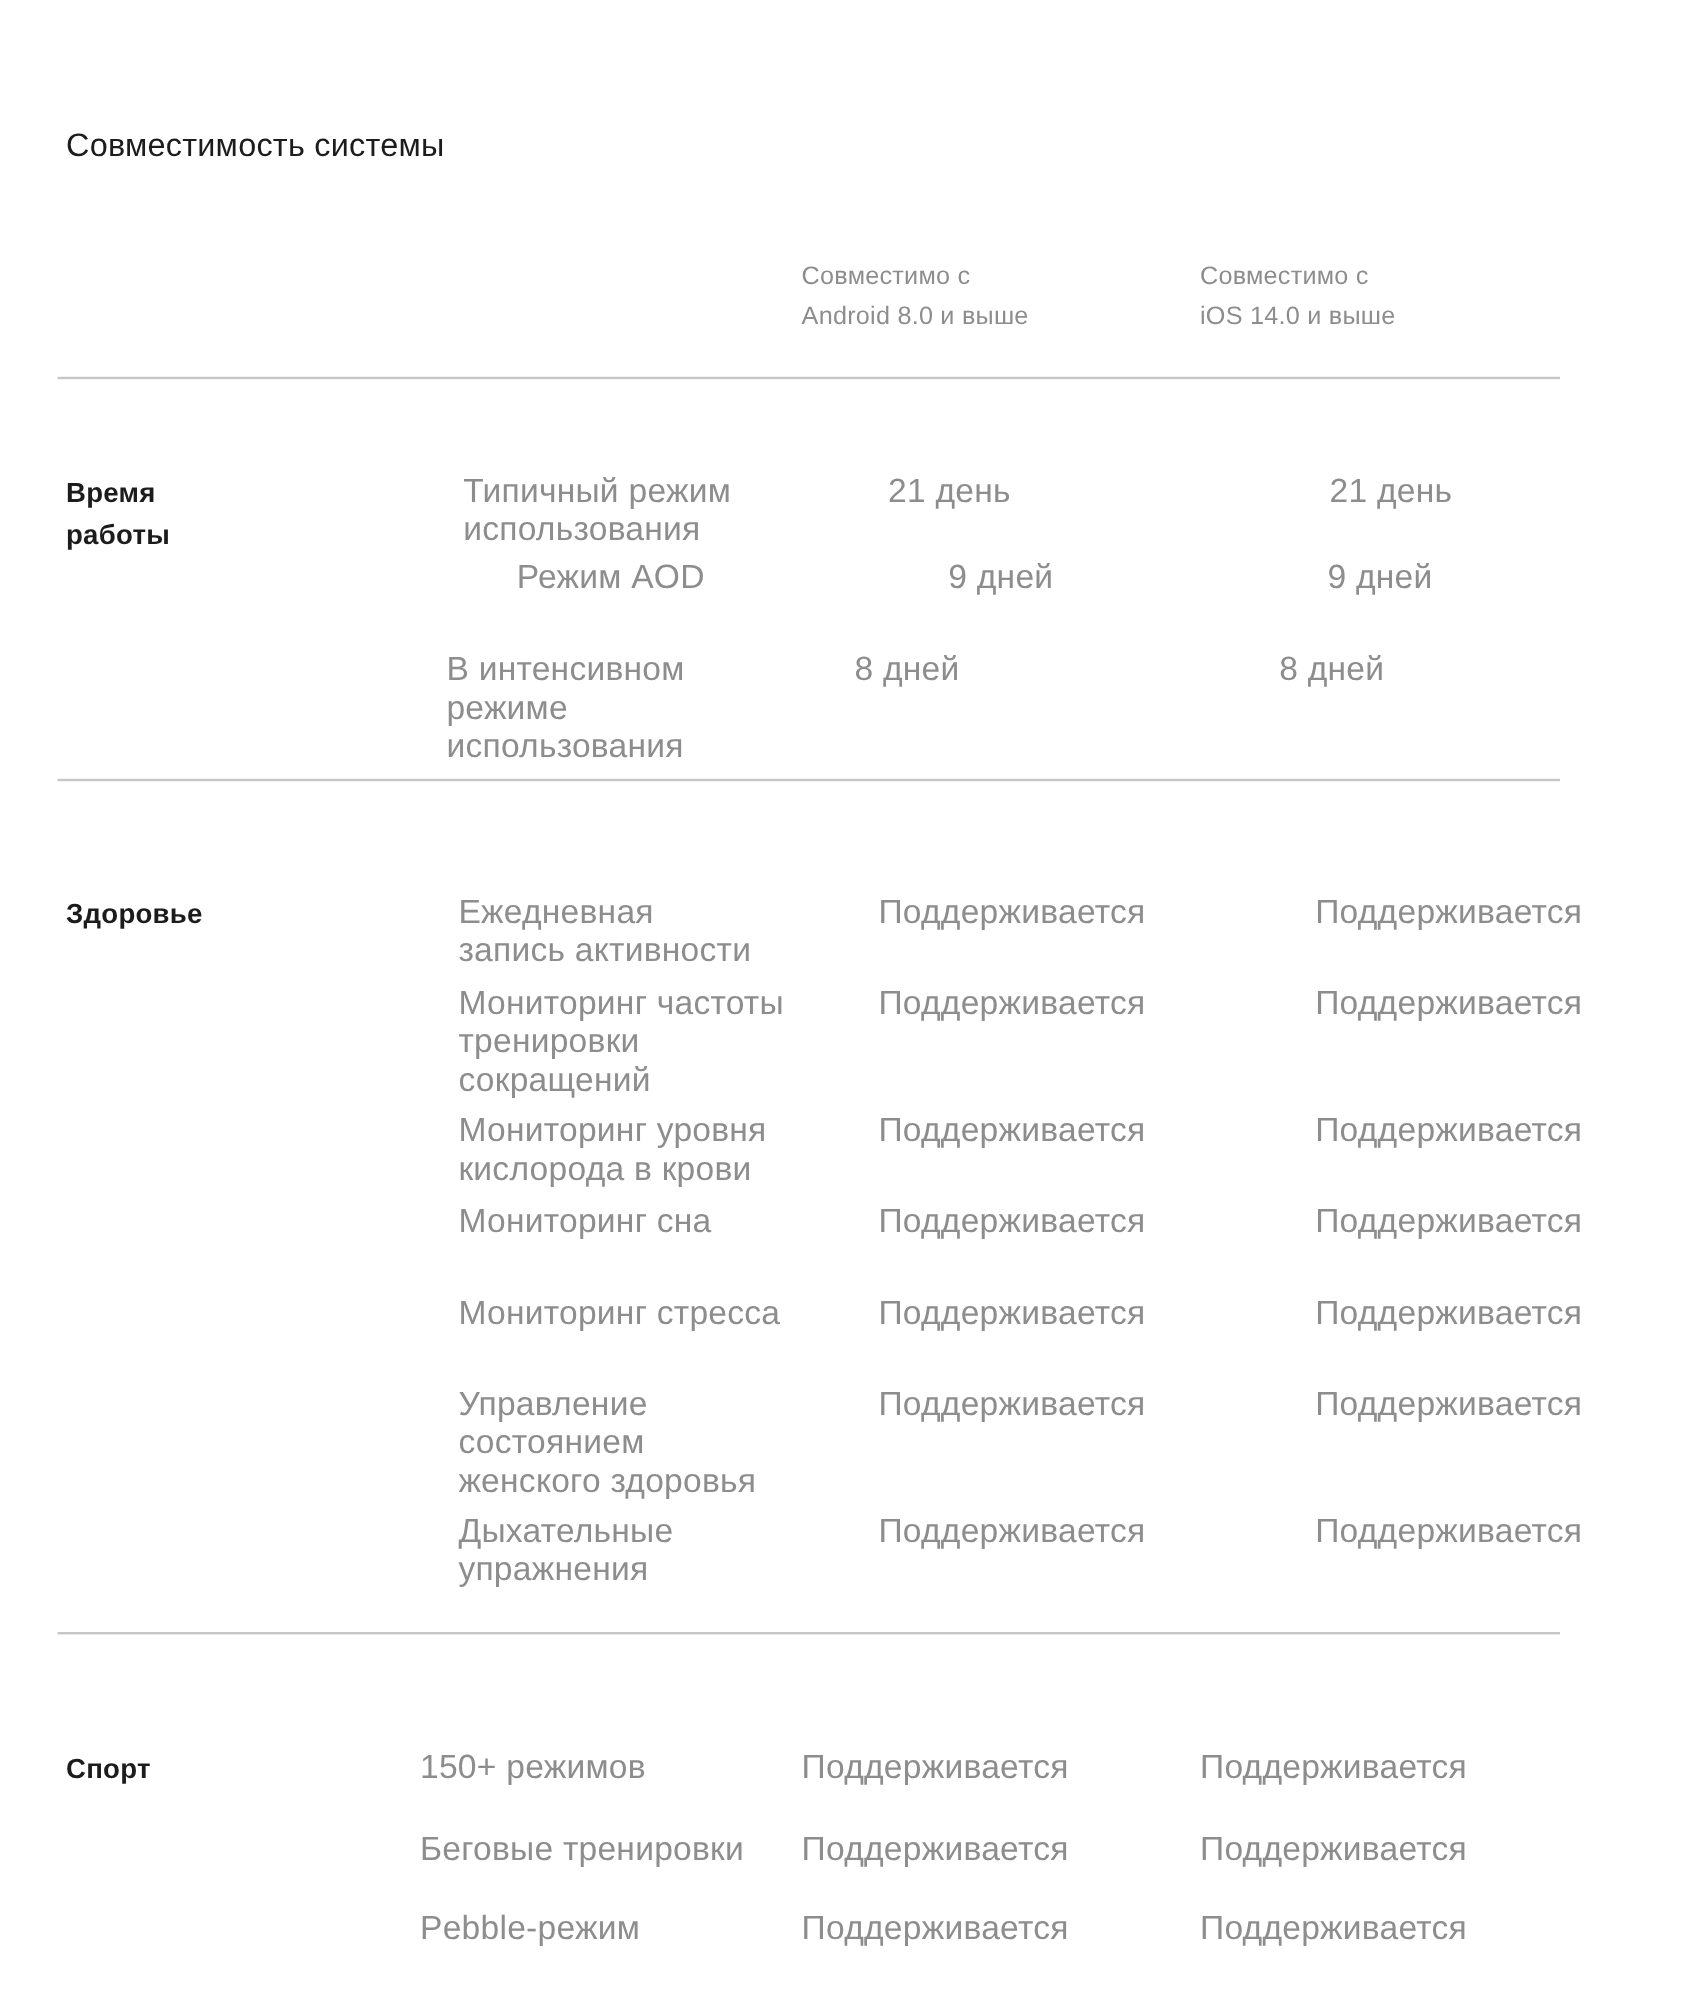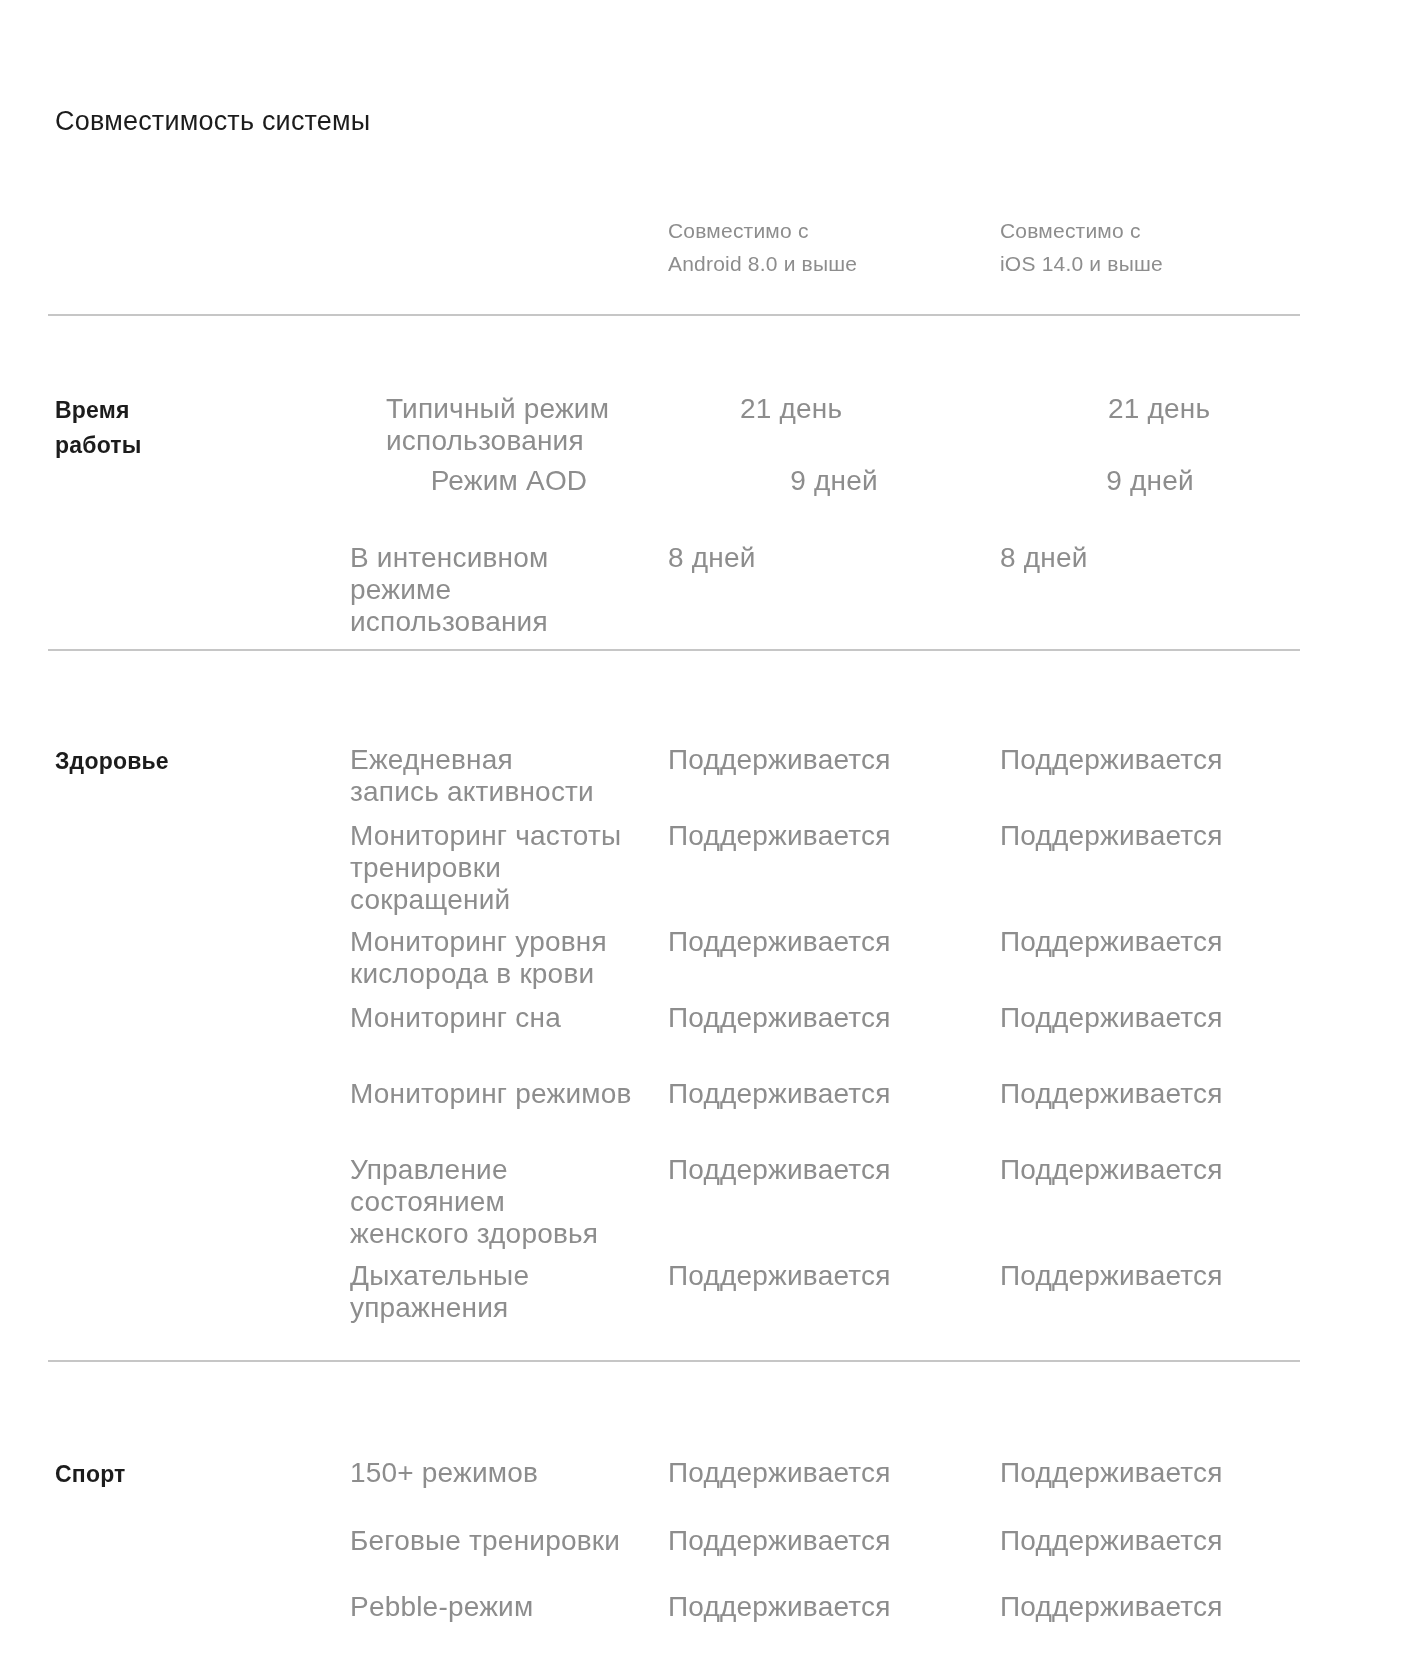--- a/index.html
+++ b/index.html
@@ -62,23 +62,23 @@
     line-height:35px;
     font-weight:700;
     color:var(--heading);
     white-space:pre-line;
     letter-spacing:.2px;
   }
   
   .section-battery{padding:77px 0 11px 0;}
   .section-battery .row:nth-child(1){min-height:66px;margin-bottom:2px;gap:36px;}
   .section-battery .row:nth-child(2){min-height:33px;margin-bottom:44px;text-align:center;}
-  .section-battery .row:nth-child(3){min-height:96px;}
+  .section-battery .row:nth-child(3){min-height:96px;gap:22px;}
   .section-health{padding:93px 0 24px 0;}
-  .section-health .row{min-height:66px;margin-bottom:10px;}
+  .section-health .row{min-height:66px;margin-bottom:10px;gap:32px;}
   .section-sport{padding:95px 0 27px 0;}
   .section-sport .row{min-height:33px;margin-bottom:33px;}
 </style>
 </head>
 <body>
 
 <div class="doc">
   <h1>Совместимость системы</h1>
 
   <div class="grid header-row">
@@ -141,21 +141,21 @@
           <div class="cell">Поддерживается</div>
         </div>
         <div class="grid row">
           <div class="category"></div>
           <div class="cell">Мониторинг сна</div>
           <div class="cell">Поддерживается</div>
           <div class="cell">Поддерживается</div>
         </div>
         <div class="grid row">
           <div class="category"></div>
-          <div class="cell">Мониторинг режимов</div>
+          <div class="cell">Мониторинг стресса</div>
           <div class="cell">Поддерживается</div>
           <div class="cell">Поддерживается</div>
         </div>
         <div class="grid row">
           <div class="category"></div>
           <div class="cell">Управление состоянием
 женского здоровья</div>
           <div class="cell">Поддерживается</div>
           <div class="cell">Поддерживается</div>
         </div>

